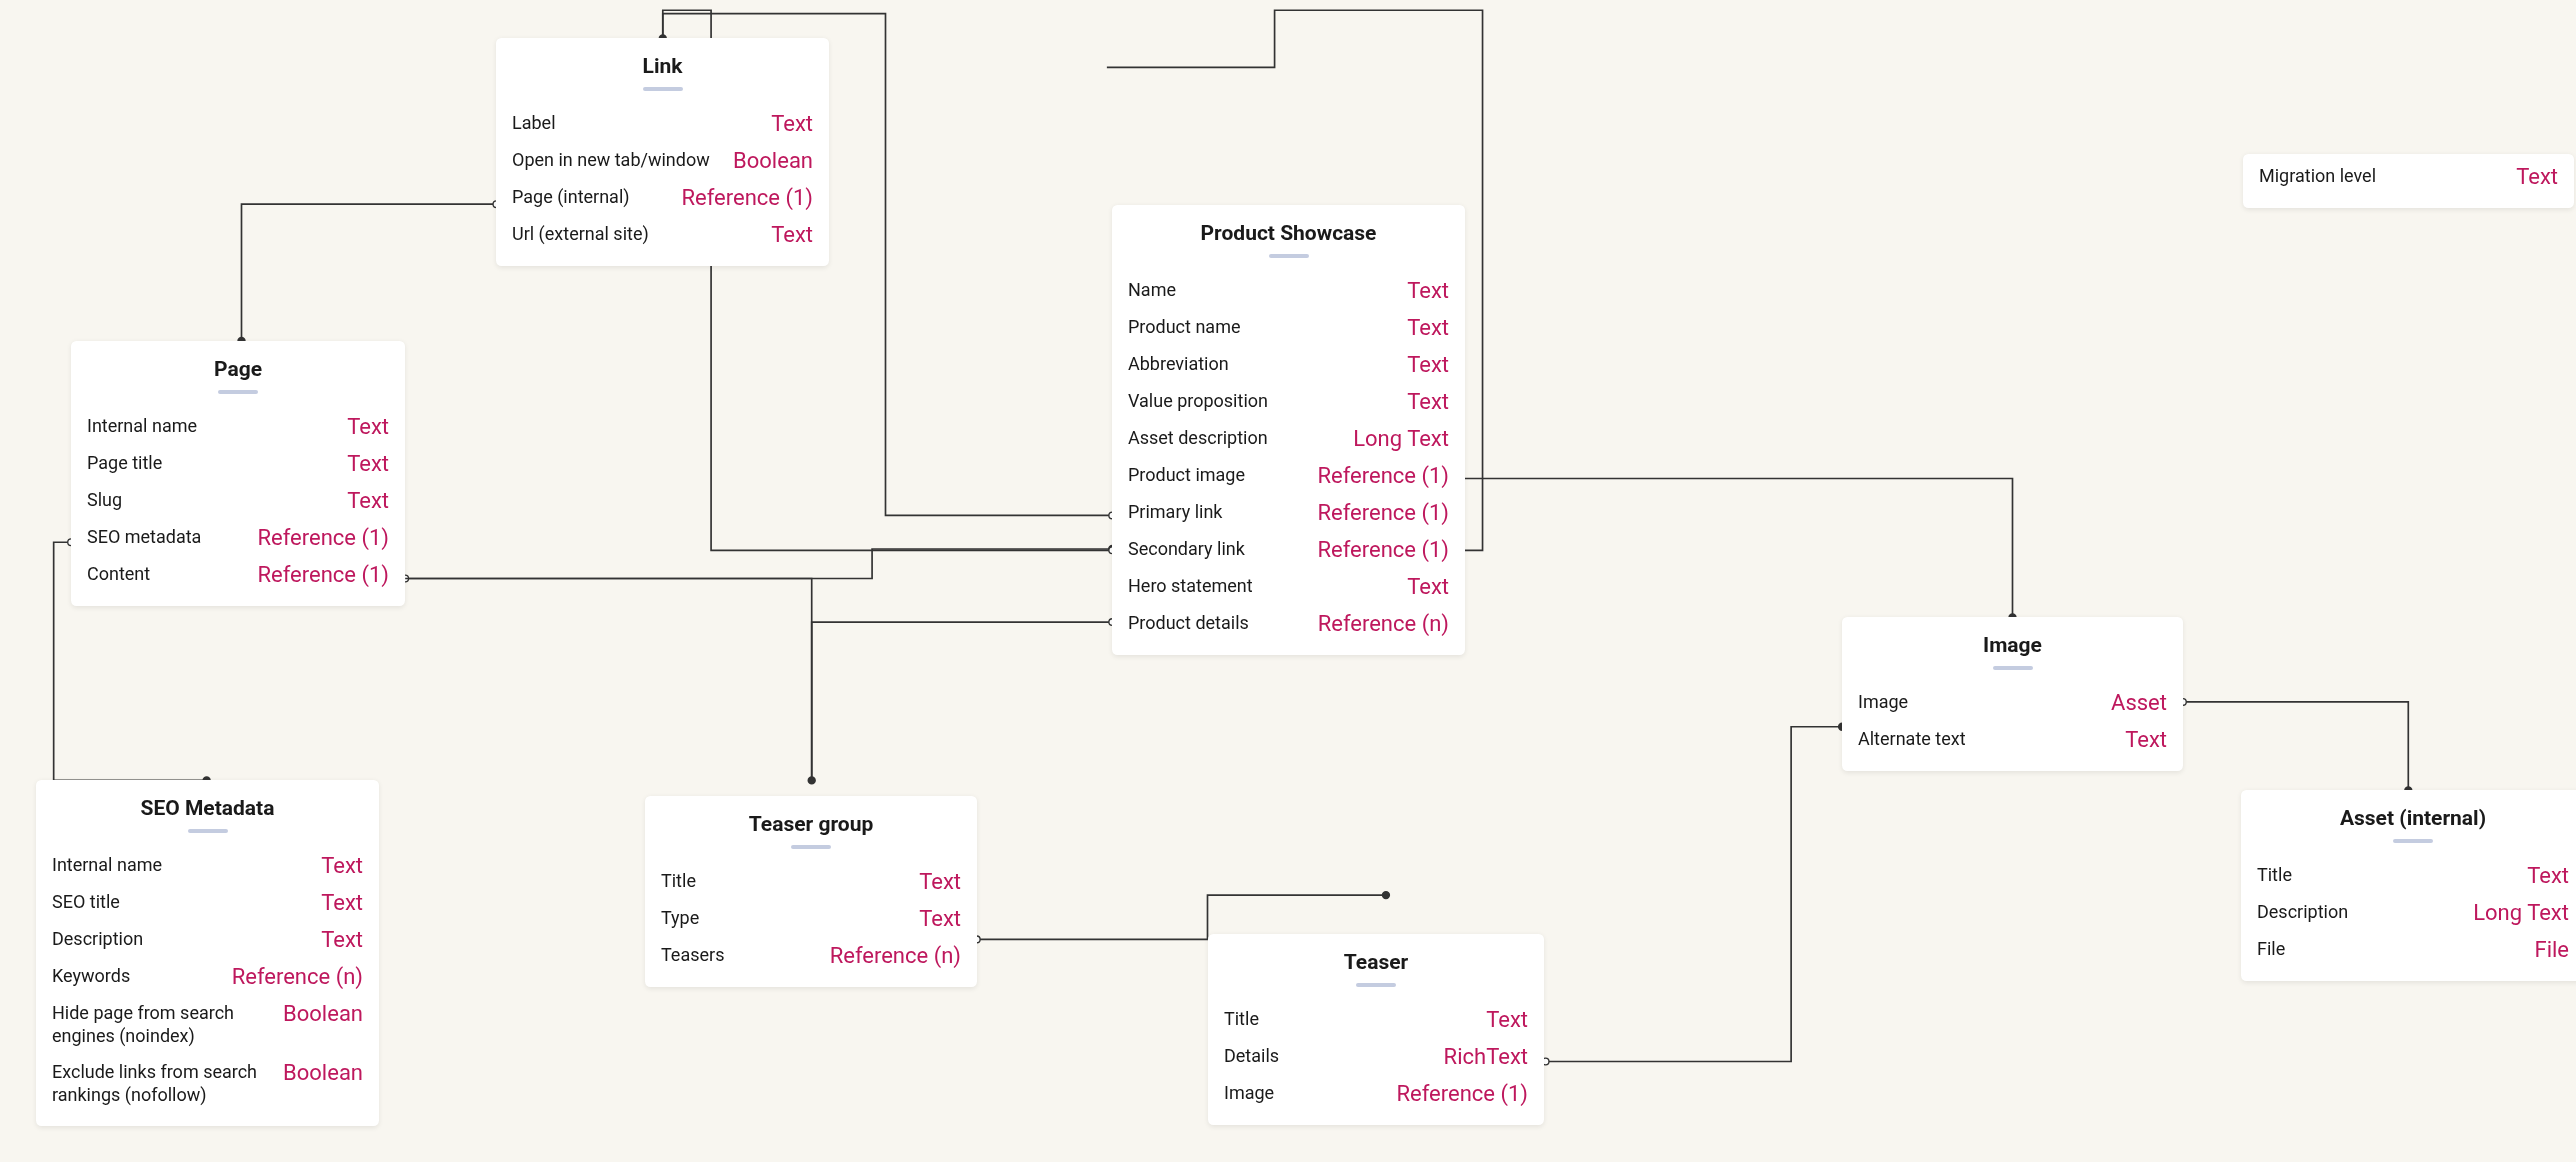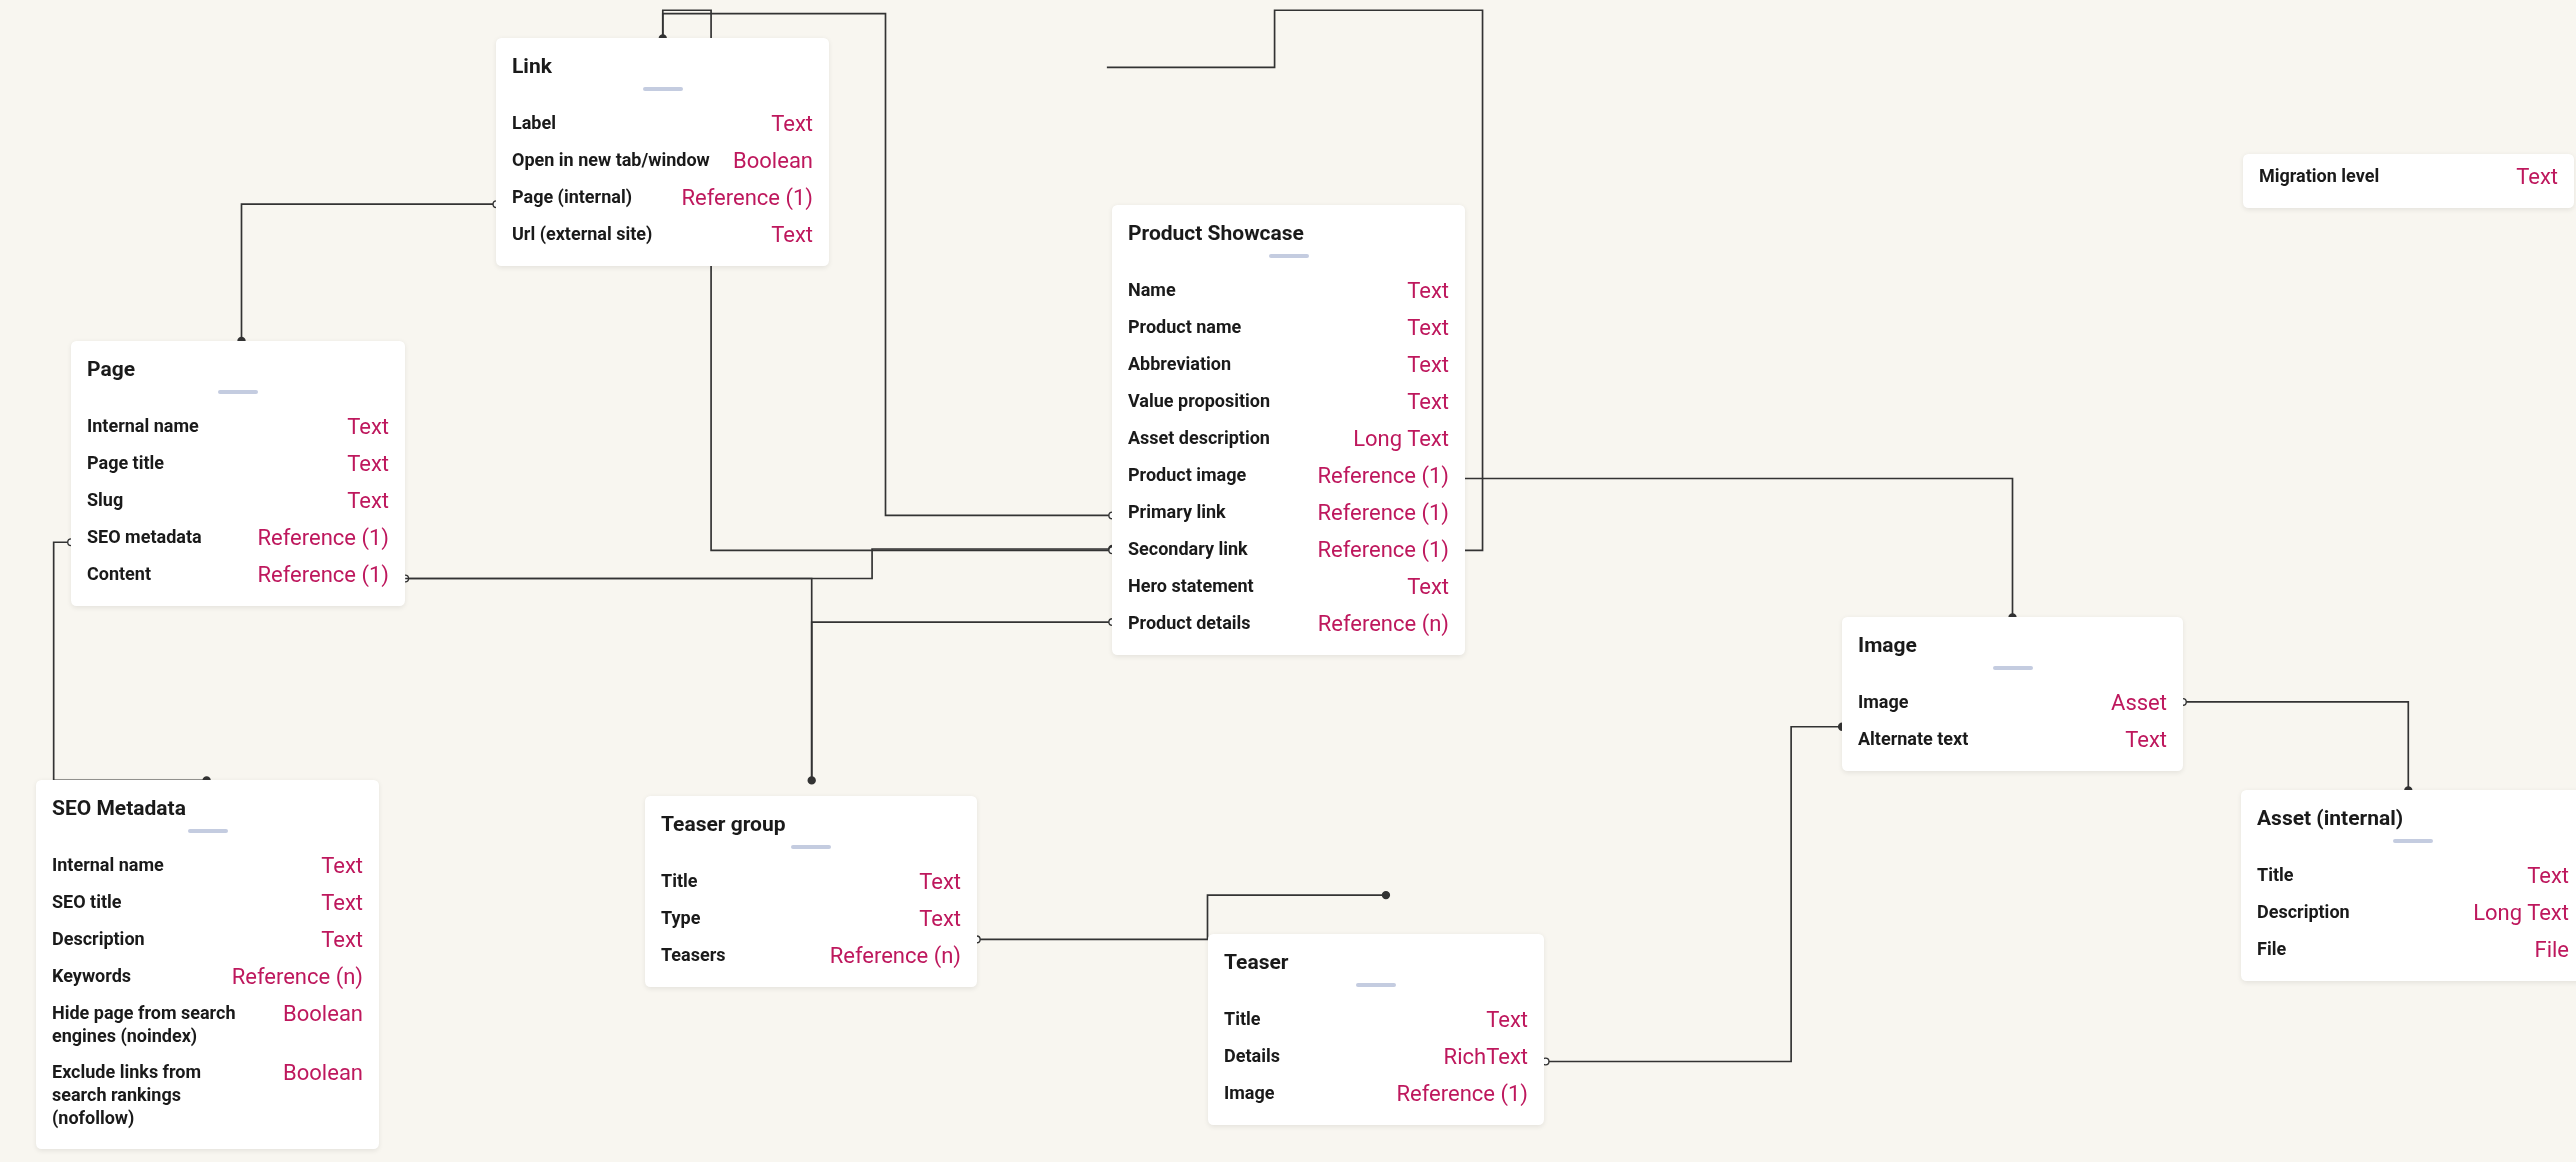--- a/index.html
+++ b/index.html
@@ -1,24 +1,24 @@
 <!DOCTYPE html>
 <html style="font-size:10.7px"><head>
 <meta charset="utf-8">
 <style>
 *{margin:0;padding:0;box-sizing:border-box}
 body{background:#f8f6f0;font-family:-apple-system,BlinkMacSystemFont,"Segoe UI",Roboto,sans-serif;position:relative;width:2576px;height:1163px;overflow:hidden}
 svg.connectors{position:absolute;top:0;left:0;width:2576px;height:1163px;pointer-events:none}
 .node{position:absolute;background:#fff;border-radius:5.4px;box-shadow:0 1.3px 5.4px rgba(0,0,0,0.08)}
-.node-header{text-align:left;padding:16px 16px 9.4px 16px}
+.node-header{text-align:center;padding:16px 16px 9.4px 16px}
 .node-title{font-size:21px;font-weight:700;color:#1a1a1a}
 .node-bar{width:40px;height:4px;background:#c4cce0;border-radius:2px;margin:9.4px auto 0 auto}
 .node-body{padding:4px 16px 13.4px 16px}
 .field{display:flex;justify-content:space-between;align-items:flex-start;padding:6px 0;gap:12px}
-.field-name{font-size:18px;font-weight:700;color:#1a1a1a;max-width:208px;line-height:1.3}
+.field-name{font-size:18px;font-weight:400;color:#1a1a1a;max-width:208px;line-height:1.3}
 .field-type{font-size:22px;color:#be185d;white-space:nowrap}
 </style>
 </head>
 <body>
 
 <svg class="connectors" viewBox="0 0 3840 1733" width="2576" height="1163">
   <defs>
     <g id="startdot">
         <circle r="5" fill="#fff" stroke="#333" stroke-width="2"></circle>
       </g>

